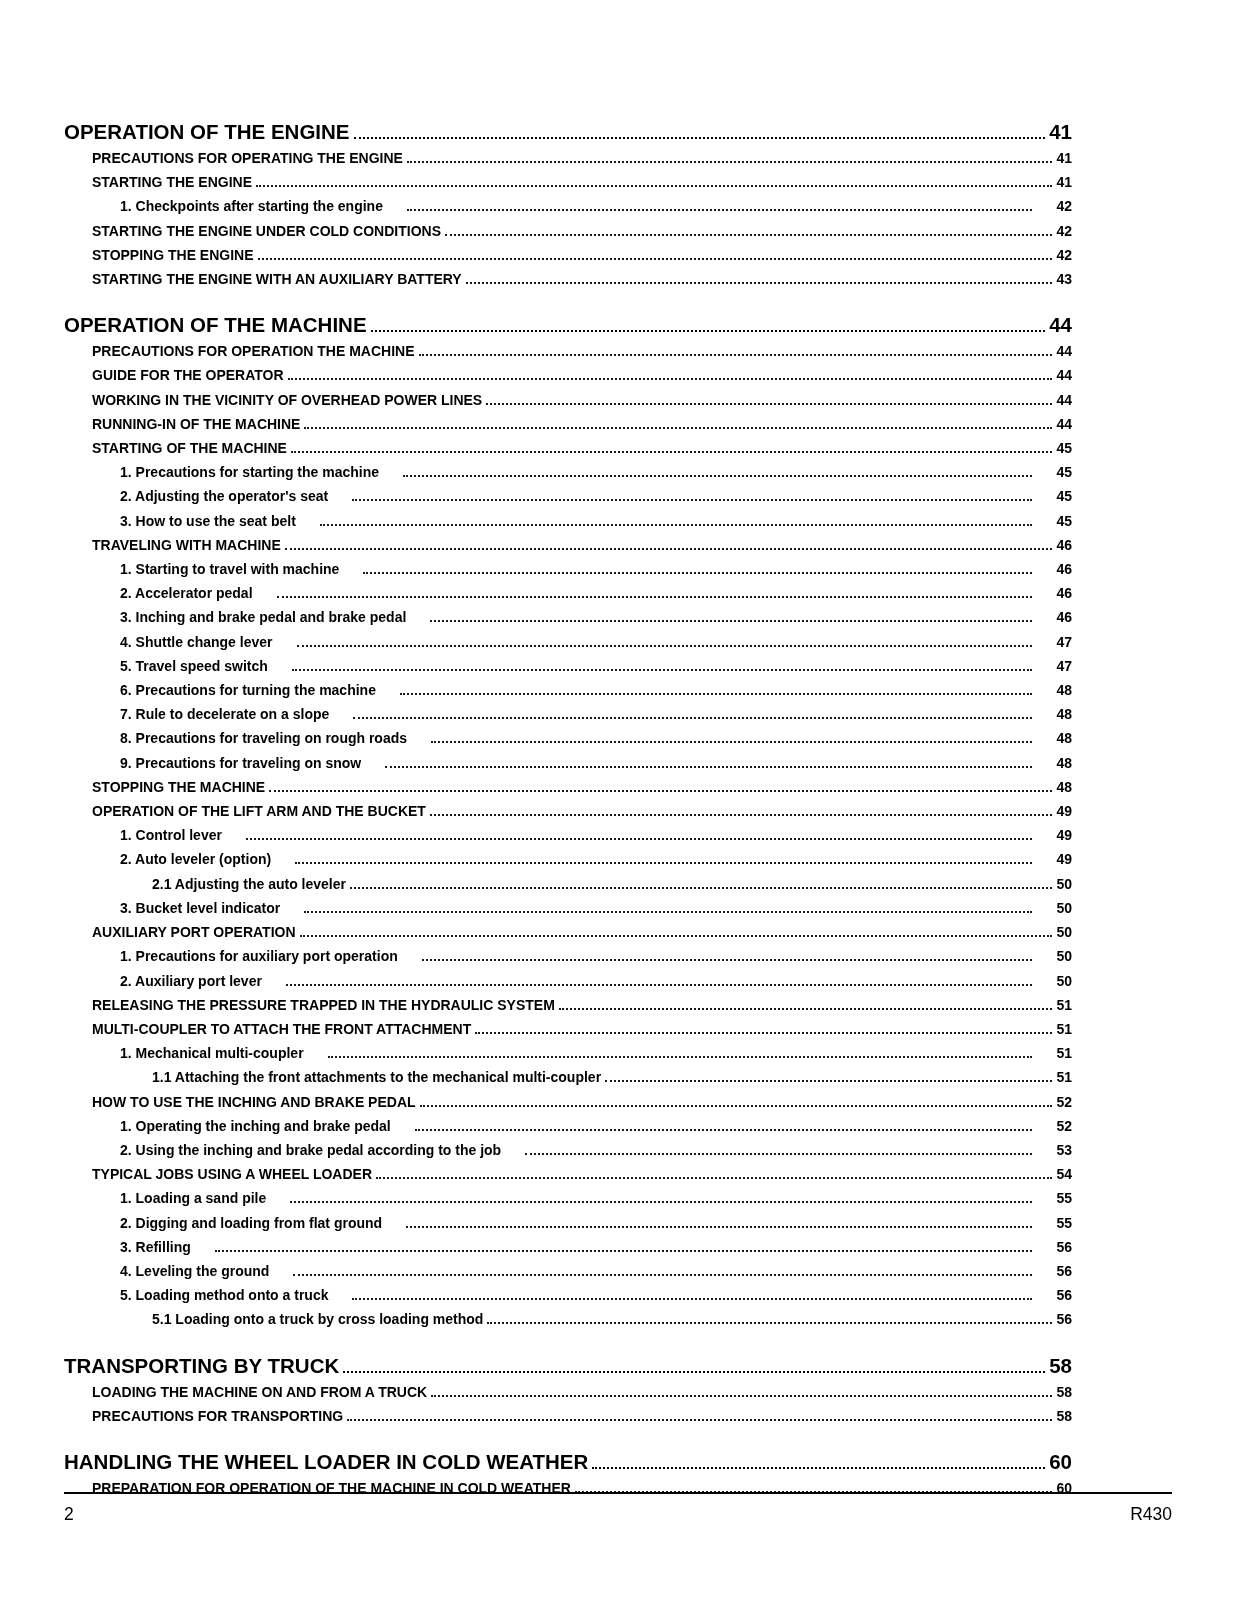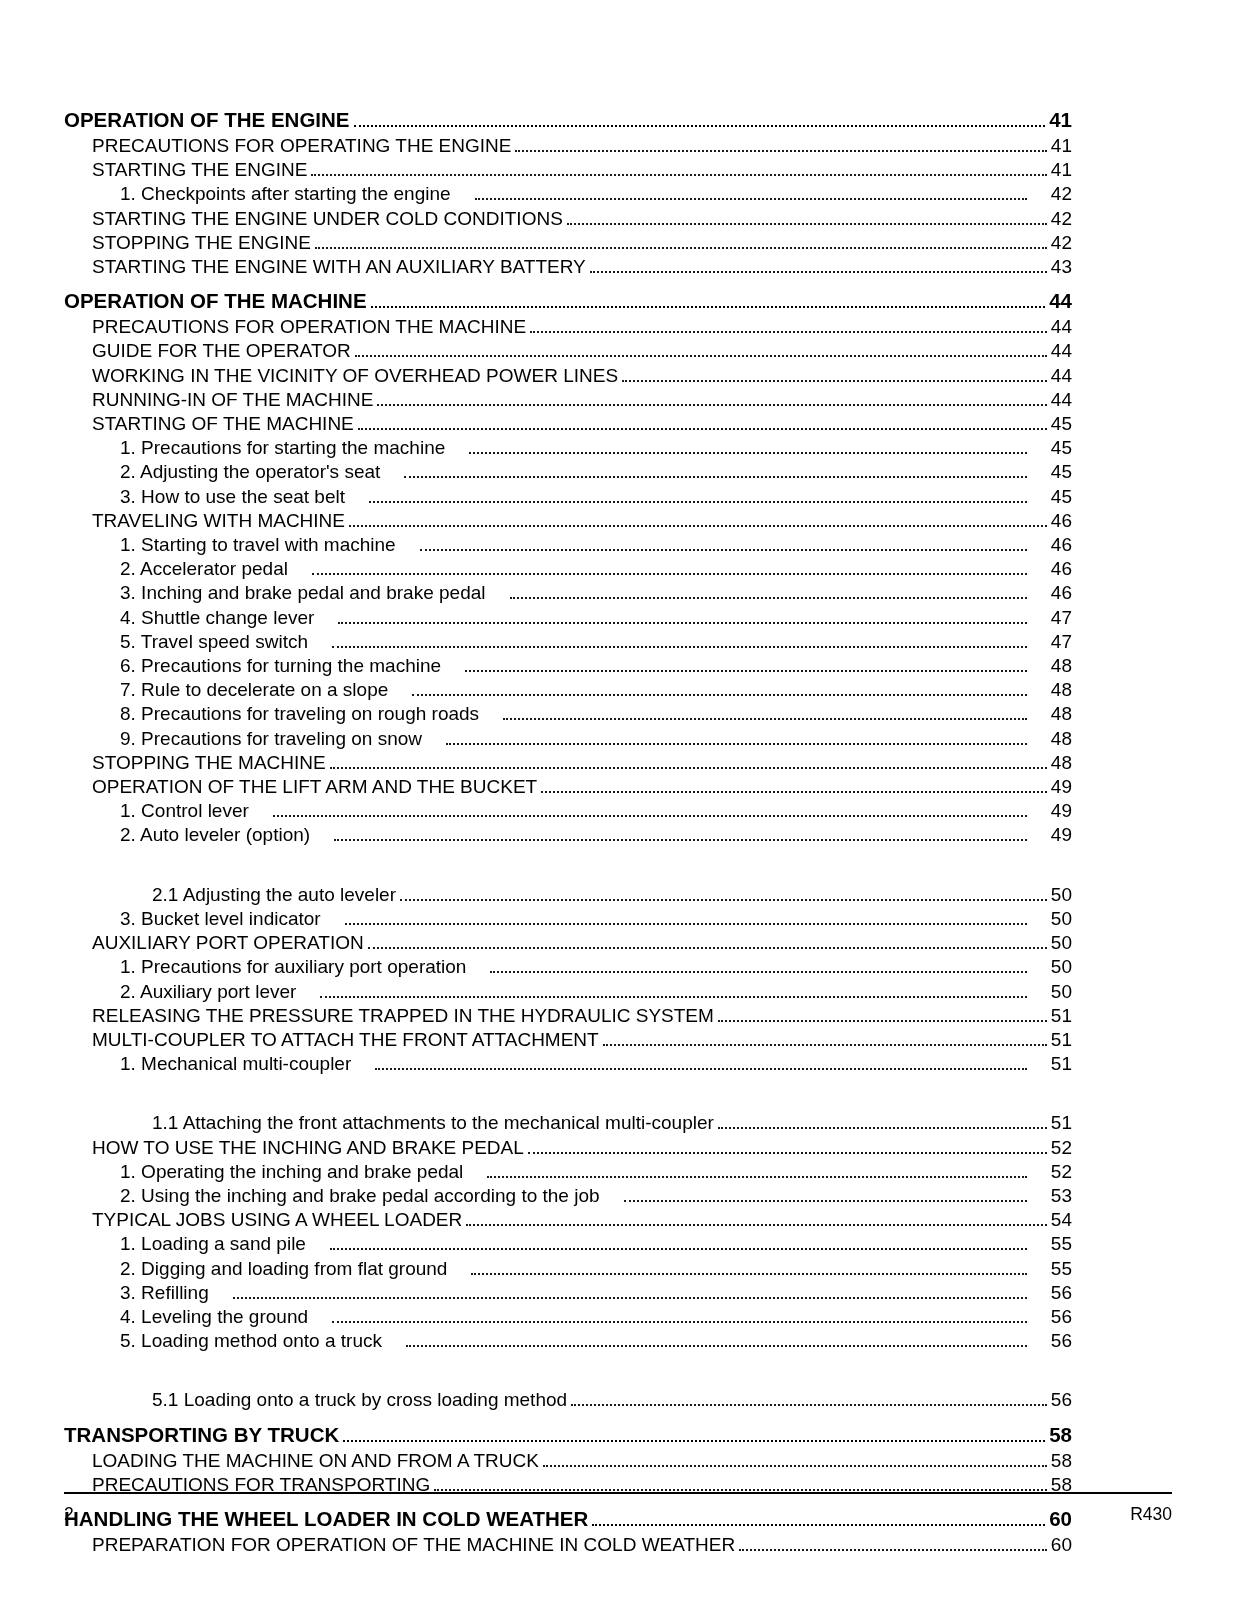--- a/index.html
+++ b/index.html
@@ -14,43 +14,44 @@
   .page-content {
     position: absolute;
     top: 98px;
     left: 64px;
     width: 1008px;
   }
 
   .toc-row {
     display: flex;
     align-items: baseline;
-    font-size: 19px;
+    font-size: 14px;
     line-height: 24.2px;
     white-space: nowrap;
+    font-weight: bold;
   }
   .toc-row .toc-title { flex: 0 0 auto; }
   .toc-row .toc-dots {
     flex: 1 1 auto;
     min-width: 16px;
     margin: 0 4px;
     border-bottom: 2.2px dotted #1a1a1a;
   }
   .toc-row .toc-page { flex: 0 0 auto; }
 
   .lvl-0 {
     font-weight: bold;
     font-size: 20.5px;
     line-height: 28px;
-    margin-top: 8px;
+    margin-top: 20px;
   }
   .lvl-0 .toc-dots { border-bottom: 2.6px dotted #000; }
   .lvl-1 { padding-left: 28px; }
   .lvl-2 { padding-left: 56px; gap: 20px; }
-  .lvl-3 { padding-left: 88px; margin-top: 35px; }
+  .lvl-3 { padding-left: 88px; }
 
   .footer {
     position: absolute;
     left: 64px;
     width: 1108px;
     top: 1492px;
   }
   .footer-rule {
     border-top: 2px solid #000;
     width: 100%;

